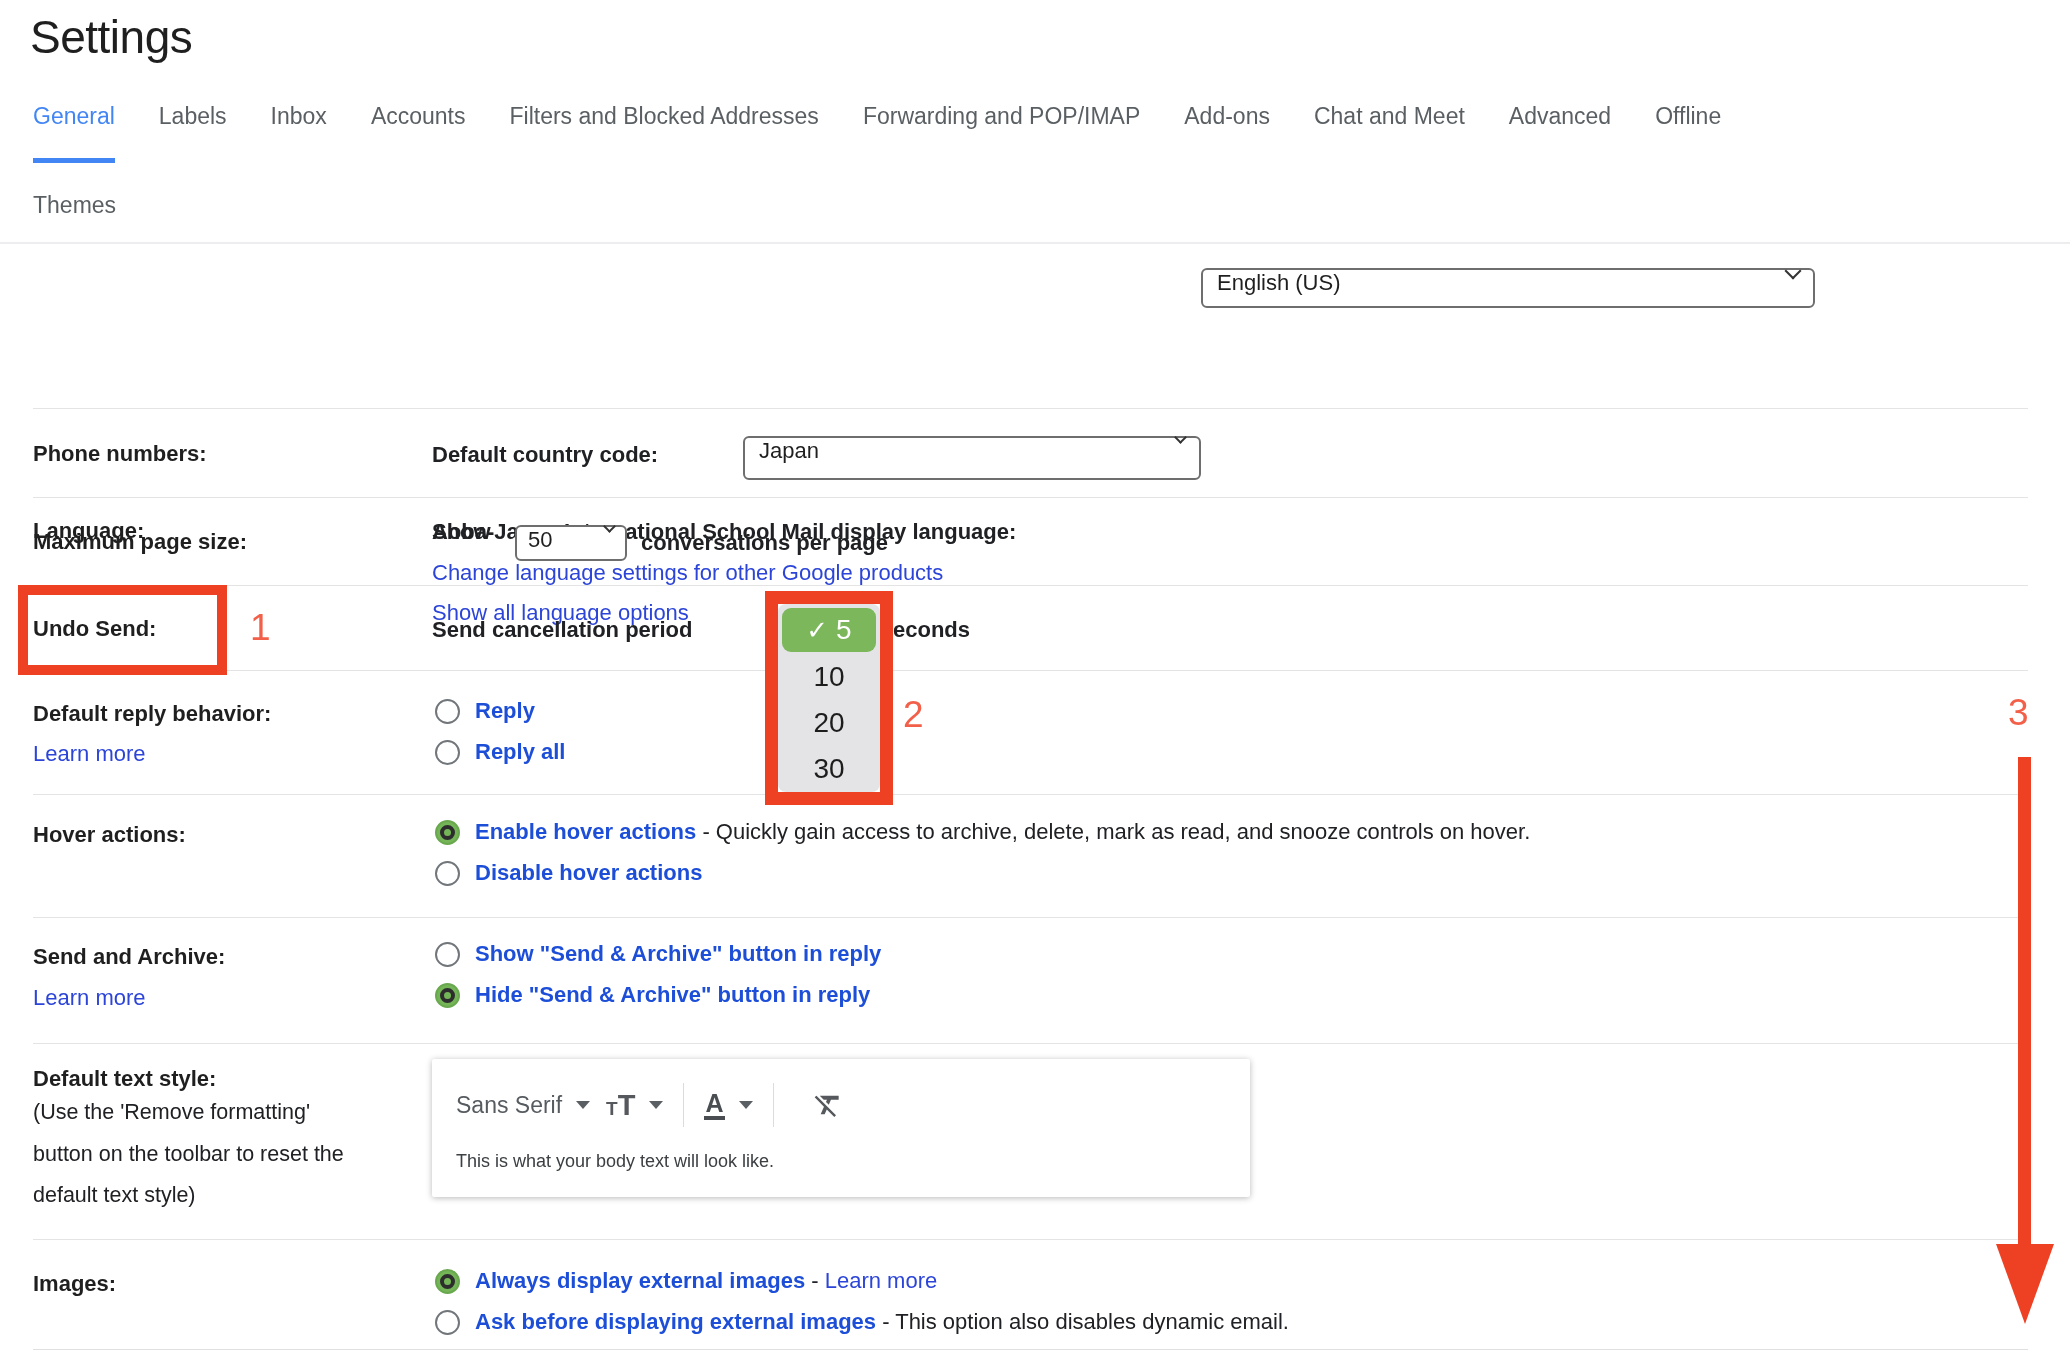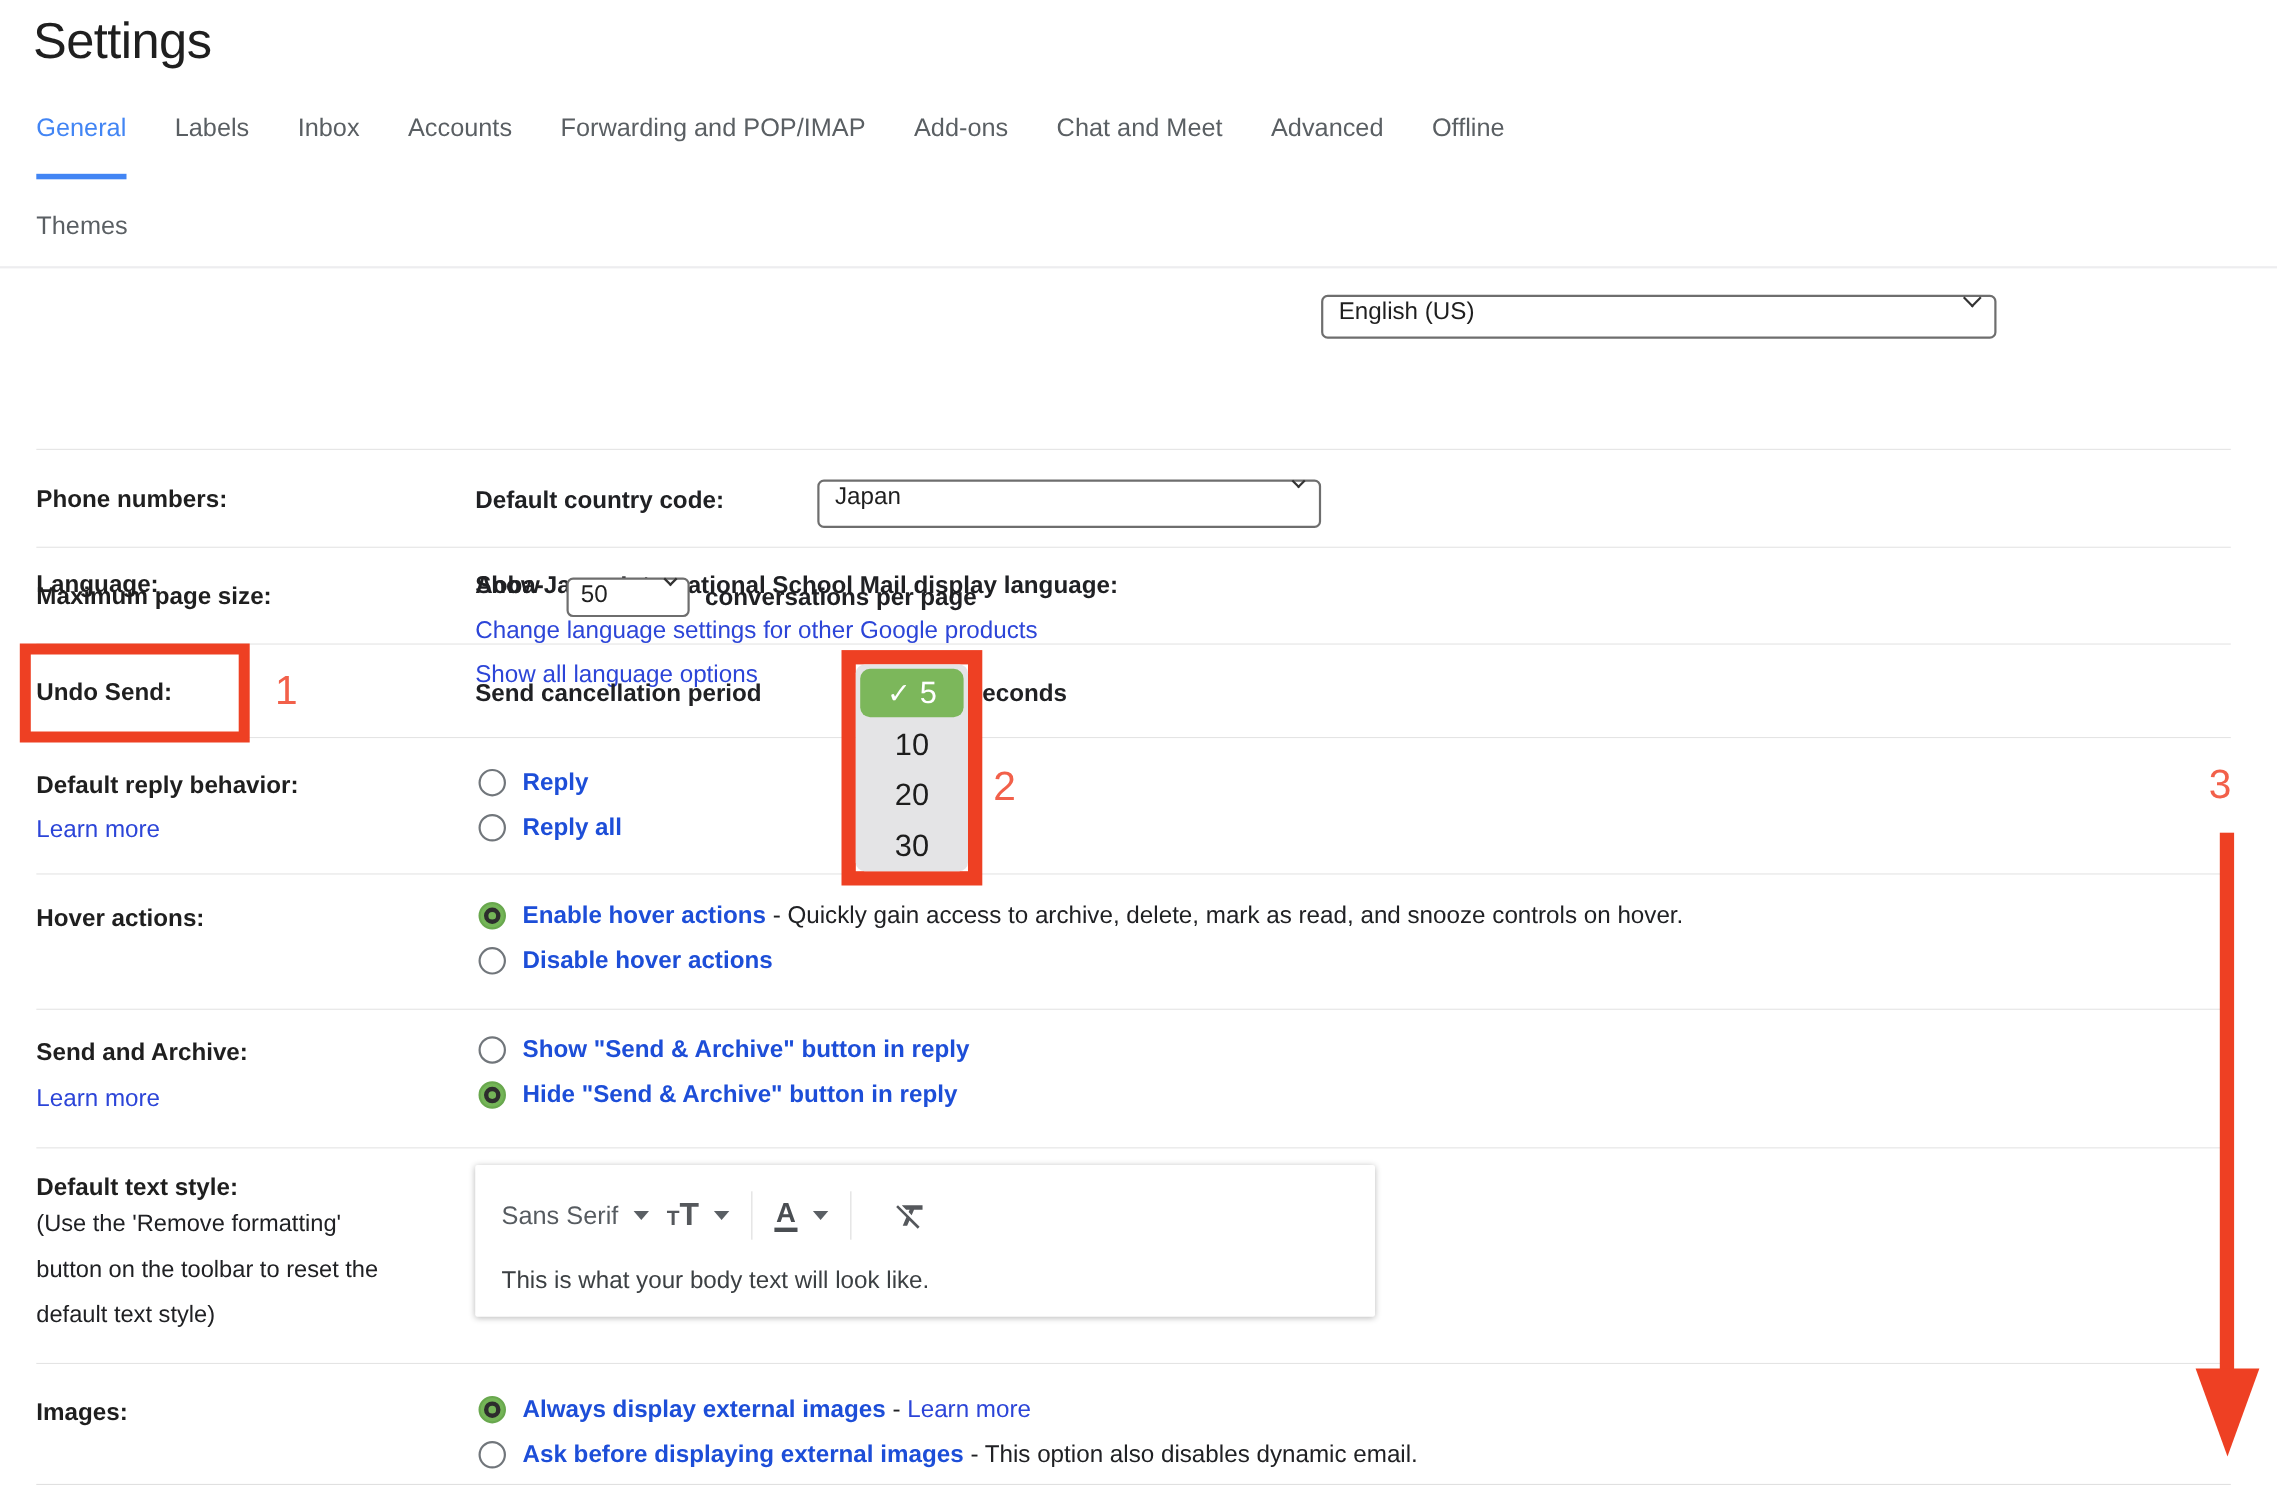--- a/index.html
+++ b/index.html
@@ -50,21 +50,21 @@
   .panel { position:absolute; left:399px; top:15px; width:818px; height:138px; background:#fff;
            box-shadow:0 1px 6px rgba(0,0,0,0.28); border-radius:2px; }
   .toolbar { position:absolute; left:24px; top:26px; display:flex; align-items:center; height:40px; }
   .fontname { font-size:23px; color:#565b60; }
   .caret { width:0; height:0; border-left:7px solid transparent; border-right:7px solid transparent; border-top:8px solid #5a5f64; margin-left:14px; }
   .tb-div { width:1px; height:44px; background:#dcdcdc; margin:0 20px; }
   .szicon { display:flex; align-items:flex-end; color:#55585c; font-weight:bold; margin-left:16px; }
   .szicon .t1 { font-size:19px; line-height:19px; }
   .szicon .t2 { font-size:29px; line-height:26px; }
   .aicon { font-size:25px; font-weight:bold; color:#4a4e52; border-bottom:4px solid #4a4e52; line-height:26px; padding:0 1px; }
-  .sample { position:absolute; left:24px; top:92px; font-size:22px; color:#3c4043; }
+  .sample { position:absolute; left:24px; top:92px; font-size:18px; color:#3c4043; }
   .tb-btn { display:flex; align-items:center; cursor:pointer; }
 
   
   .ann-red { position:absolute; border:10px solid #ee4023; background:transparent; z-index:6; pointer-events:none; }
   .ann-num { position:absolute; color:#f2604a; font-size:37px; z-index:7; }
   .menu-wrap { position:absolute; left:765px; top:591px; width:128px; height:214px; border:13px solid #ee4023; z-index:6; }
   .menu { width:100%; height:100%; background:#e4e4e6; border-radius:8px; padding-top:4px; }
   .menu-item { height:46px; display:flex; align-items:center; justify-content:center; font-size:28px; color:#1d1d1d; cursor:pointer; }
   .menu-item.checked { height:44px; margin:0 4px 2px 4px; background:#7cb75b; border-radius:9px; color:#fff; gap:8px; }
   .menu-item.checked .chk { font-size:26px; color:#fff; }
@@ -79,20 +79,21 @@
 
 <div class="page">
 
   <div class="title">Settings</div>
 
   <div class="tabs">
     <div class="tab active">General</div>
     <div class="tab">Labels</div>
     <div class="tab">Inbox</div>
     <div class="tab">Accounts</div>
+    <div class="tab">Filters and Blocked Addresses</div>
     <div class="tab">Forwarding and POP/IMAP</div>
     <div class="tab">Add-ons</div>
     <div class="tab">Chat and Meet</div>
     <div class="tab">Advanced</div>
     <div class="tab">Offline</div>
   </div>
   <div class="tab-row2 tab">Themes</div>
   <div class="full-divider"></div>
 
   <div class="rows">

